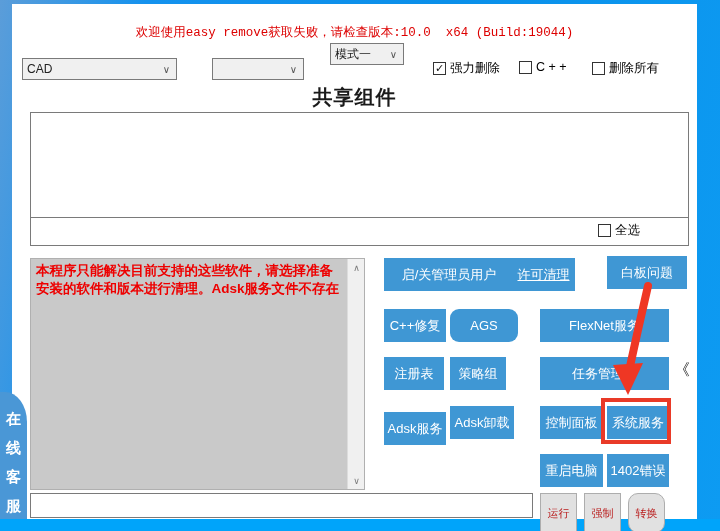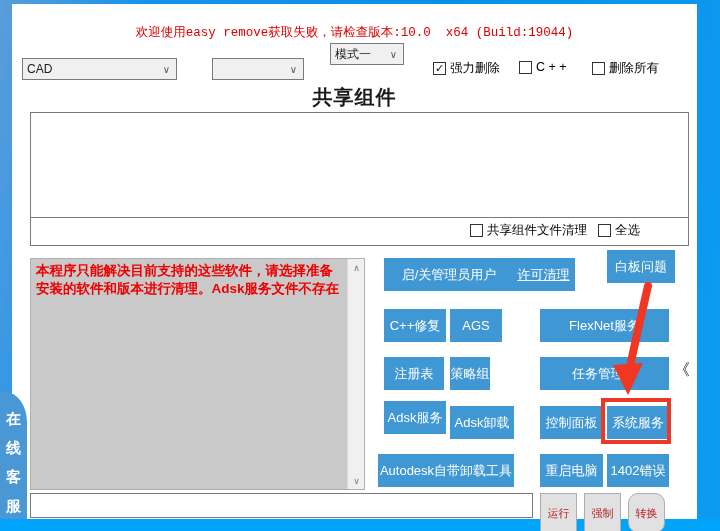--- a/index.html
+++ b/index.html
@@ -102,55 +102,50 @@
   </div>
   <div class="abs cb-row" style="left:592px; top:60px;">
     <span class="cb-box"></span>
     <span>删除所有</span>
   </div>
 
   <div class="abs" id="shared-title">共享组件</div>
   <div class="abs" id="shared-box">
     <div class="abs" id="shared-divider"></div>
   </div>
-  <div class="abs cb-row" style="left:470px; top:222px;">
-    <span class="cb-box"></span>
-    <span>共享组件文件清理</span>
-  </div>
   <div class="abs cb-row" style="left:598px; top:222px;">
     <span class="cb-box"></span>
     <span>全选</span>
   </div>
 
   <div class="abs" id="notice-panel">
     <div id="notice-text">本程序只能解决目前支持的这些软件，请选择准备安装的软件和版本进行清理。Adsk服务文件不存在</div>
     <div id="scrollbar">
       <div class="scroll-arrow" id="scroll-up">∧</div>
       <div class="scroll-arrow" id="scroll-down">∨</div>
     </div>
   </div>
 
   <div class="action-btn" style="left:384px; top:258px; width:130px;">启/关管理员用户</div>
   <div class="action-btn" style="left:512px; top:258px; width:63px;text-decoration:underline;">许可清理</div>
-  <div class="action-btn" style="left:607px; top:250px; width:68px;">白板问题</div>
+  <div class="action-btn" style="left:607px; top:256px; width:80px;">白板问题</div>
 
   <div class="action-btn" style="left:384px; top:309px; width:62px;">C++修复</div>
-  <div class="action-btn" style="left:450px; top:309px; width:52px;">AGS</div>
+  <div class="action-btn" style="left:450px; top:309px; width:68px;border-radius:9px;">AGS</div>
   <div class="action-btn" style="left:540px; top:309px; width:129px;">FlexNet服务</div>
 
   <div class="action-btn" style="left:384px; top:357px; width:60px;">注册表</div>
-  <div class="action-btn" style="left:450px; top:357px; width:40px;">策略组</div>
+  <div class="action-btn" style="left:450px; top:357px; width:56px;">策略组</div>
   <div class="action-btn" style="left:540px; top:357px; width:129px;">任务管理器</div>
 
-  <div class="action-btn" style="left:384px; top:401px; width:62px;text-align:right;">Adsk服务</div>
+  <div class="action-btn" style="left:384px; top:412px; width:62px;text-align:right;">Adsk服务</div>
   <div class="action-btn" style="left:450px; top:406px; width:64px;">Adsk卸载</div>
   <div class="action-btn" style="left:540px; top:406px; width:63px;">控制面板</div>
   <div class="action-btn" style="left:607px; top:406px; width:62px;">系统服务</div>
 
-  <div class="action-btn" style="left:378px; top:454px; width:136px;">Autodesk自带卸载工具</div>
   <div class="action-btn" style="left:540px; top:454px; width:63px;">重启电脑</div>
   <div class="action-btn" style="left:607px; top:454px; width:62px;">1402错误</div>
 
   <div class="abs" id="collapse-glyph">《</div>
 
   <svg class="abs" id="arrow-svg" viewBox="0 0 64 120">
     <path d="M50 5 Q40 48 31 90" stroke="#ef3724" stroke-width="8" fill="none" stroke-linecap="round"></path>
     <polygon points="15,84 45,82 30,114" fill="#ef3724"></polygon>
   </svg>
   <div class="abs" id="highlight-rect"></div>

